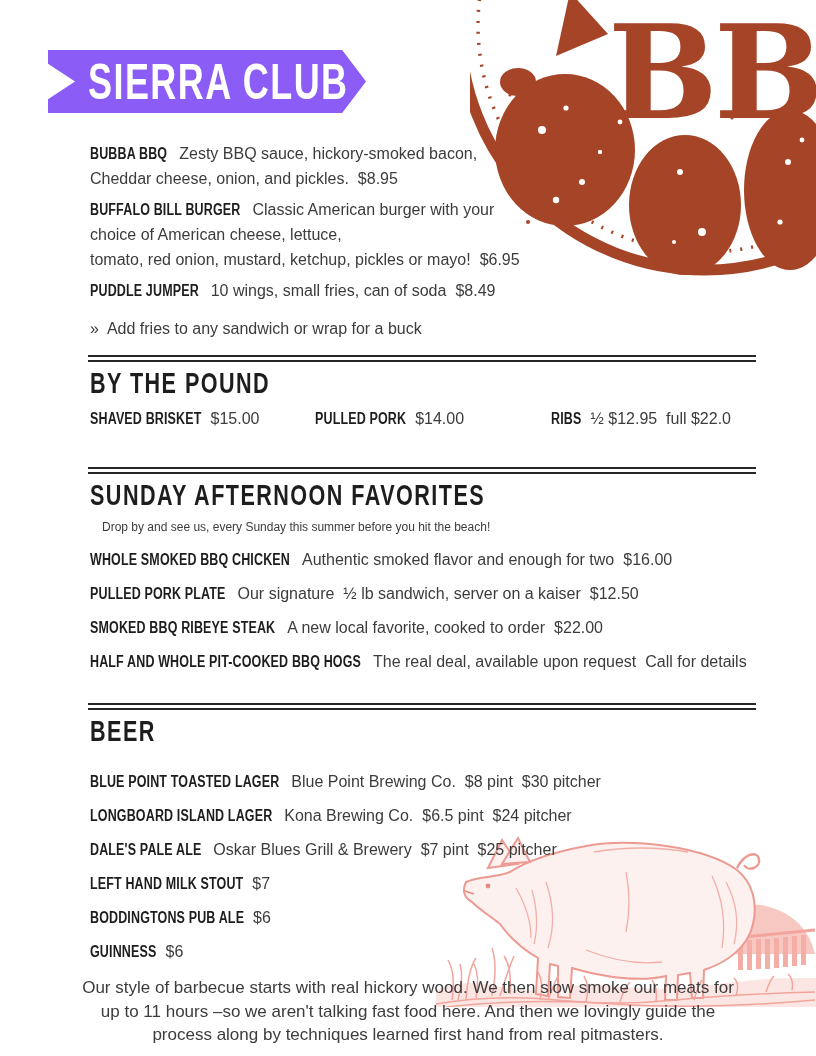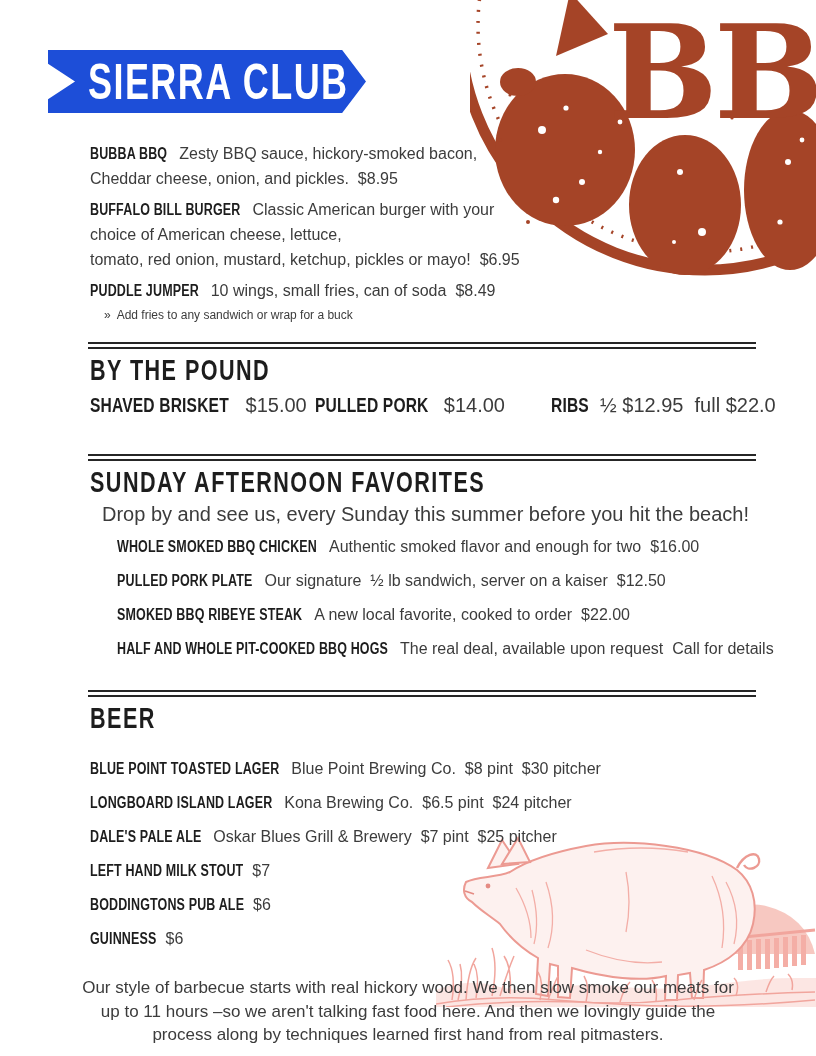--- a/index.html
+++ b/index.html
@@ -6,53 +6,53 @@
   .page {
     position:relative; width:816px; height:1056px; overflow:hidden;
     background:#ffffff; font-family:"Liberation Sans", sans-serif; color:#3c3c3c;
   }
   
   .stamp { position:absolute; left:470px; top:-10px; width:346px; height:320px; z-index:0; }
   .pig   { position:absolute; left:436px; top:832px; width:380px; height:175px; z-index:0; }
   
   .banner {
     position:absolute; left:48px; top:50px; width:318px; height:63px; z-index:2;
-    background:#1d4ed8;
+    background:#8b5cf6;
     clip-path: polygon(0 0, 92.5% 0, 100% 50%, 92.5% 100%, 0 100%, 0 78%, 8.5% 50%, 0 22%);
     display:flex; align-items:center;
   }
   .banner-text {
     margin-left:40px; color:#ffffff; font-weight:700; font-size:50px; letter-spacing:2px;
     white-space:nowrap; transform:scaleX(0.72); transform-origin:0 50%;
   }
   
   .content { position:absolute; left:90px; top:141px; width:700px; z-index:2; }
   .item { line-height:25px; margin-bottom:6px; font-size:16px; color:#3c3c3c; }
   .row  { white-space:nowrap; }
   .nm   { font-weight:700; color:#1d1d1d; letter-spacing:0.2px; }
   .cond { display:inline-block; transform:scaleX(0.78); transform-origin:0 50%; }
   .ds   { margin-left:12px; white-space:pre-line; }
   .pr   { margin-left:9px; }
-  .note { line-height:25px; font-size:12px; margin-left:14px; }
+  .note { line-height:25px; font-size:16px; margin-left:0; }
   .rule {
     width:668px; height:3px; margin-left:-2px;
     border-top:2.4px solid #262626; border-bottom:2px solid #262626;
   }
   .rule1 { margin-top:14px; }
   .rule2 { margin-top:36px; }
   .rule3 { margin-top:29px; }
   .heading {
     font-size:30px; line-height:36px; font-weight:700; color:#1d1d1d;
     letter-spacing:2px; margin-top:3px; white-space:nowrap;
     transform:scaleX(0.72); transform-origin:0 50%;
   }
-  .tagline { font-size:20px; line-height:25px; margin:2px 0 0 12px; }
-  .list-sunday { margin-top:7px;margin-left:27px; }
+  .tagline { font-size:12px; line-height:25px; margin:2px 0 0 12px; }
+  .list-sunday { margin-top:7px; }
   .list-sunday .item { margin-bottom:9px; }
-  .pound-row { display:flex; margin-top:5px; line-height:25px; font-size:20px; }
+  .pound-row { display:flex; margin-top:5px; line-height:25px; font-size:16px; }
   .pound-col-0 { width:225px; } .pound-col-1 { width:236px; } .pound-col-2 { flex:1; }
   .list-beer { margin-top:20px; }
   .list-beer .item { margin-bottom:9px; }
   .footer {
     position:absolute; left:72px; top:976px; width:672px; z-index:2;
     text-align:center; font-size:17px; line-height:23.5px; color:#3c3c3c;
   }
 </style>
 </head>
 <body>
@@ -154,21 +154,21 @@
   </svg>
 
   <div class="content">
 
     <div>
       <div class="item"><span class="nm cond" style="margin-right: -21.78px;">BUBBA BBQ</span><span class="ds">Zesty BBQ sauce, hickory-smoked bacon,
 Cheddar cheese, onion, and pickles.</span><span class="pr">$8.95</span></div>
       <div class="item"><span class="nm cond" style="margin-right: -42.46px;">BUFFALO BILL BURGER</span><span class="ds">Classic American burger with your
 choice of American cheese, lettuce,
 tomato, red onion, mustard, ketchup, pickles or mayo!</span><span class="pr">$6.95</span></div>
-      <div class="item" style="margin-bottom:0"><span class="nm cond" style="margin-right: -30.8px;">PUDDLE JUMPER</span><span class="ds">10 wings, small fries, can of soda</span><span class="pr">$8.49</span></div>
+      <div class="item" style="margin-bottom:13px"><span class="nm cond" style="margin-right: -30.8px;">PUDDLE JUMPER</span><span class="ds">10 wings, small fries, can of soda</span><span class="pr">$8.49</span></div>
       <div class="note">»&nbsp; Add fries to any sandwich or wrap for a buck</div>
     </div>
 
     <div class="rule rule1"></div>
     <div class="heading">BY THE POUND</div>
     <div class="pound-row">
       <div class="pound-col-0"><span class="nm cond" style="margin-right: -31.46px;">SHAVED BRISKET</span><span class="pr">$15.00</span></div>
       <div class="pound-col-1"><span class="nm cond" style="margin-right: -25.74px;">PULLED PORK</span><span class="pr">$14.00</span></div>
       <div class="pound-col-2"><span class="nm cond" style="margin-right: -8.58px;">RIBS</span><span class="pr">½&nbsp;$12.95 &nbsp;full $22.0</span></div>
     </div>

